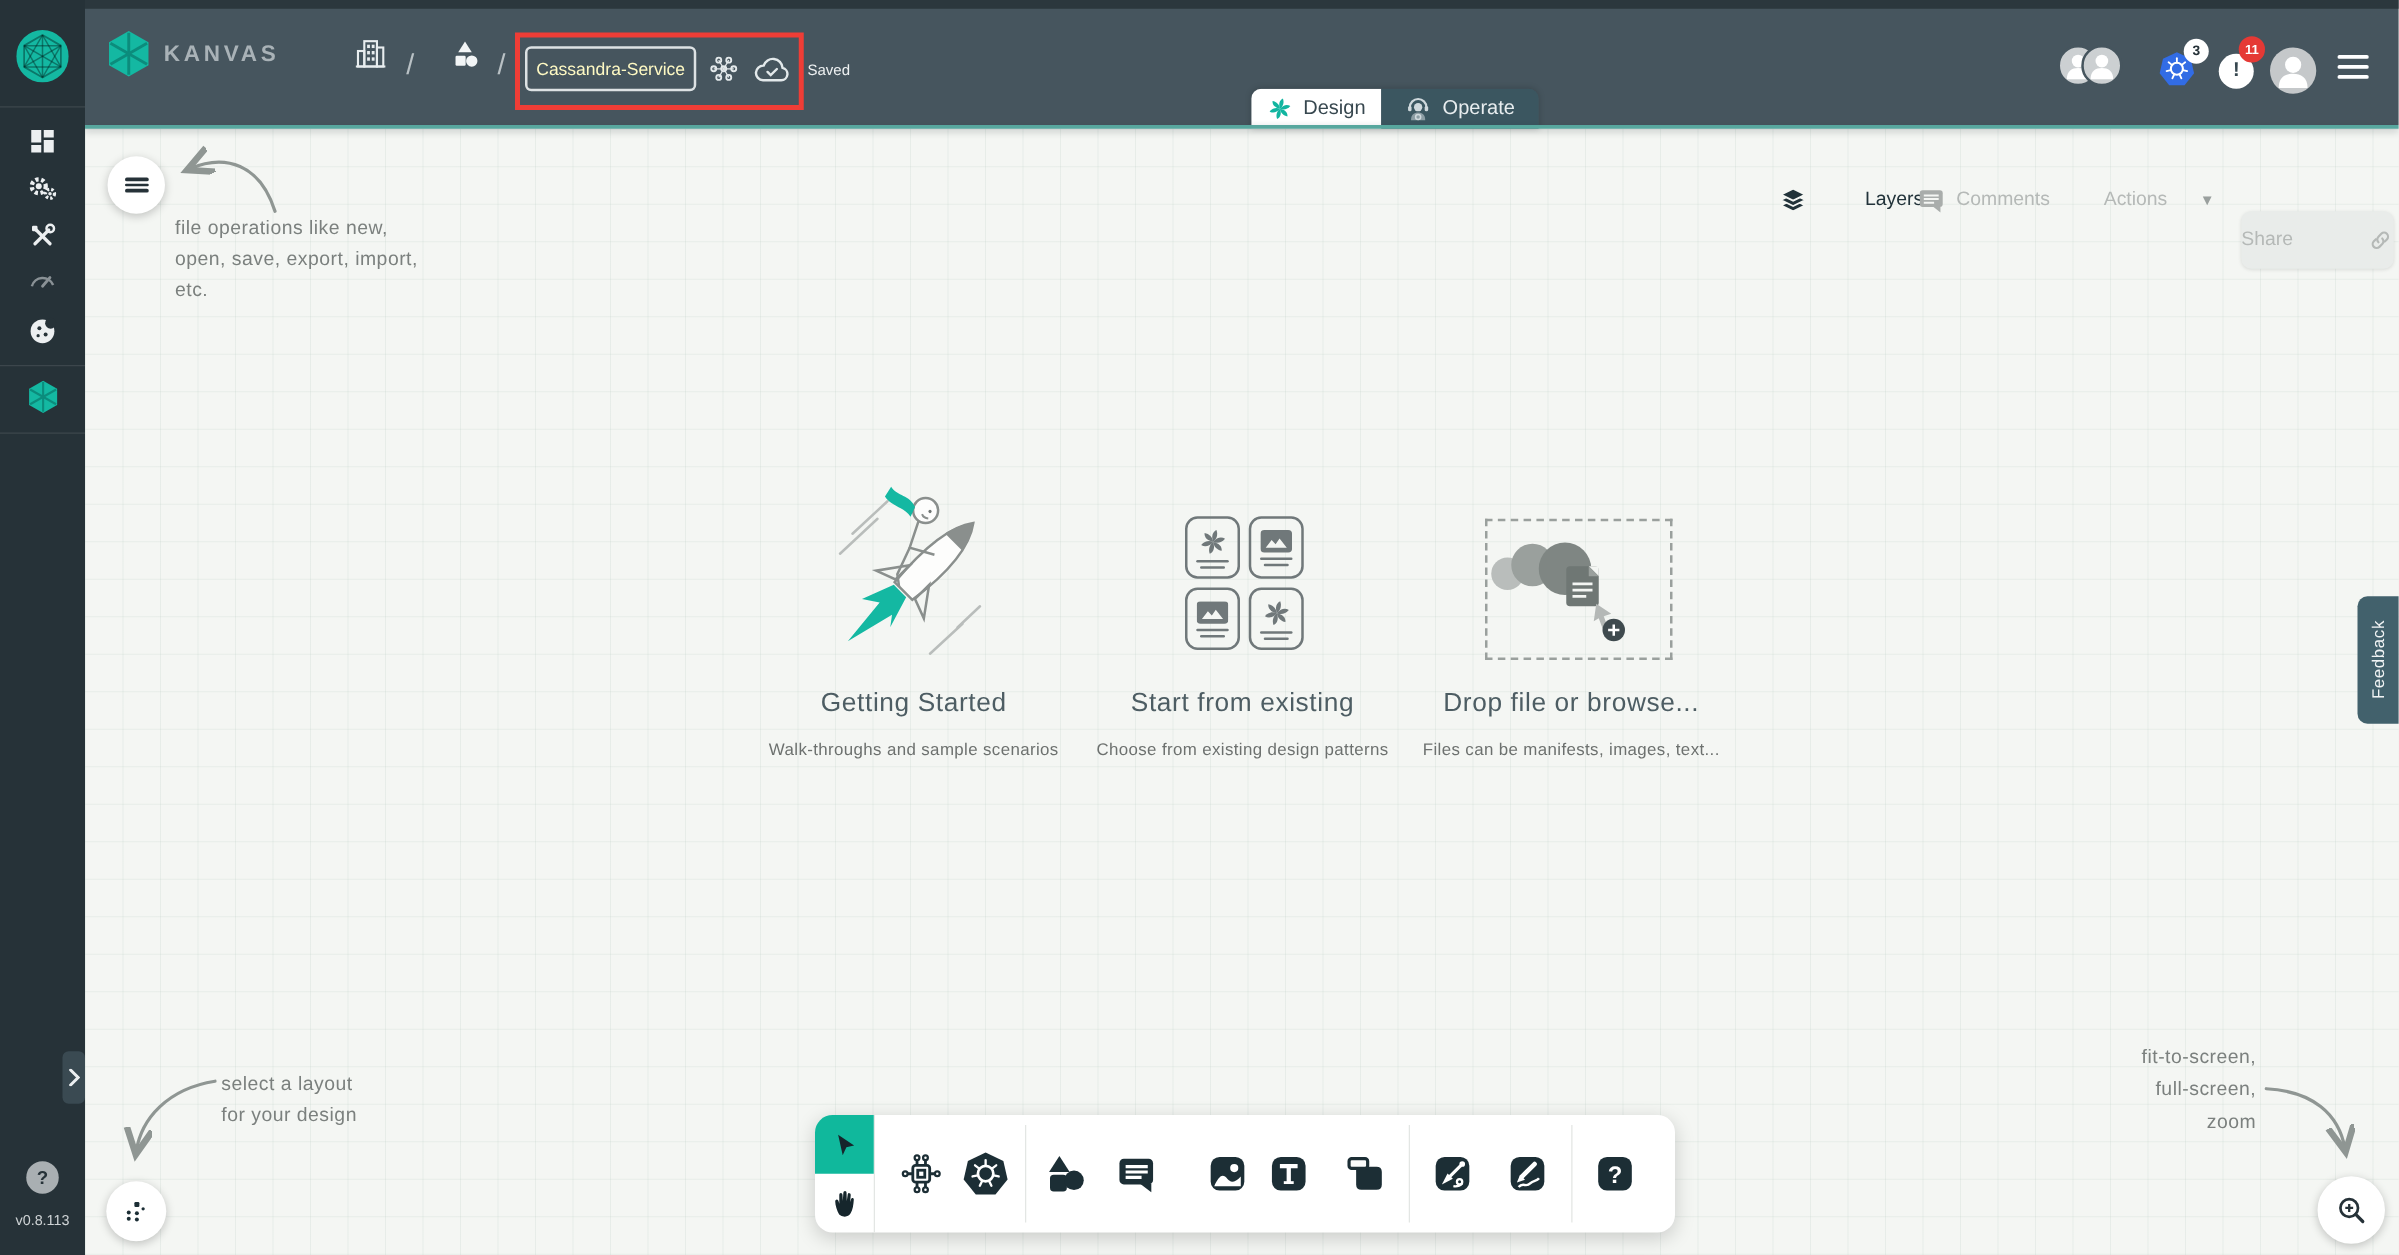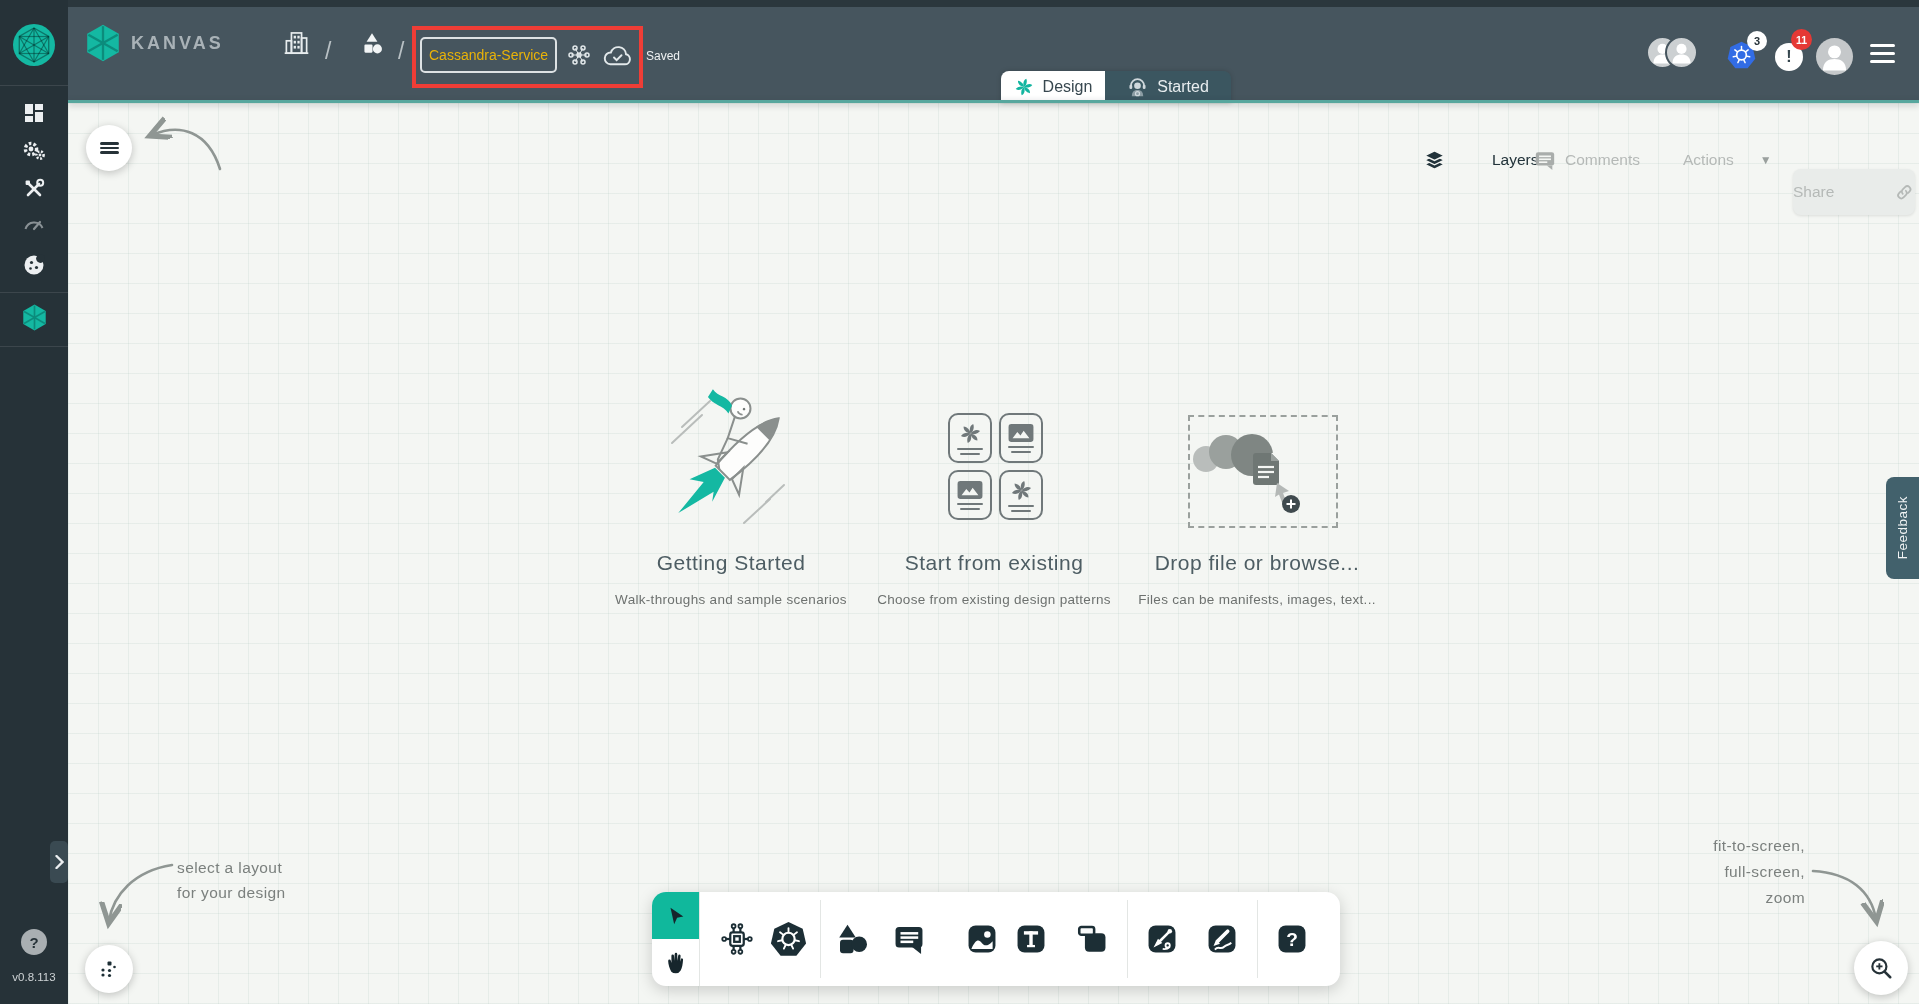--- a/index.html
+++ b/index.html
@@ -12,21 +12,21 @@
 
   
   .header { position:absolute; left:68px; top:0; width:1851px; height:100px; background:#46555e; z-index:30; }
   .header-teal-edge { position:absolute; left:68px; top:100px; width:1851px; height:3px; background:#57a79e; z-index:30;
                       box-shadow:0 2px 6px rgba(38,50,56,.30); }
   .brand { position:absolute; left:16px; top:24px; display:flex; align-items:center; gap:9px; }
   .brand-text { font-size:18px; font-weight:bold; letter-spacing:3px; color:#a9b2b7; }
   .crumb-slash { position:absolute; top:38px; font-size:23px; color:#b9c1c5; font-weight:300; }
   .hdr-icon-btn { position:absolute; display:flex; align-items:center; justify-content:center; cursor:pointer; }
   .file-input { position:absolute; left:352px; top:37px; width:137px; height:36px; background:transparent;
-                border:2px solid #dde2e4; border-radius:5px; color:#eab308; font-size:14px; padding:0 7px;
+                border:2px solid #dde2e4; border-radius:5px; color:#fef9c3; font-size:14px; padding:0 7px;
                 font-family:"Liberation Sans",sans-serif; outline:none; }
   .saved-label { position:absolute; left:578px; top:49px; font-size:12px; color:#eef1f2; }
   .red-highlight { position:absolute; left:344px; top:26px; width:231px; height:62px; border:4px solid #ef3d36; z-index:35; }
 
   .tabs { position:absolute; left:933px; top:71px; height:32px; display:flex; border-radius:8px 8px 0 0;
           overflow:hidden; z-index:36; box-shadow:0 0 5px rgba(0,0,0,.18); }
   .tab { display:flex; align-items:center; justify-content:center; gap:9px; font-size:16px; cursor:pointer; }
   .tab-design { width:104px; background:#ffffff; color:#37474f; }
   .tab-operate { width:126px; background:#3b5660; color:#e8edef; }
 
@@ -312,21 +312,21 @@
       </div>
       <div class="tab tab-operate">
         <svg width="21" height="21" viewBox="0 0 24 24">
           <path d="M4.5 10 A7.5 7.5 0 0 1 19.5 10" fill="none" stroke="#cfd8dc" stroke-width="2"></path>
           <rect x="2.8" y="8.8" width="3.2" height="5" rx="1.5" fill="#cfd8dc"></rect>
           <rect x="18" y="8.8" width="3.2" height="5" rx="1.5" fill="#cfd8dc"></rect>
           <circle cx="12" cy="10" r="3.8" fill="#cfd8dc"></circle>
           <path d="M5.5 22 C5.5 16.5 8.5 14.8 12 14.8 C15.5 14.8 18.5 16.5 18.5 22 Z" fill="rgba(207,216,220,.55)"></path>
           <circle cx="12" cy="19" r="2.3" fill="none" stroke="#cfd8dc" stroke-width="1.4"></circle>
         </svg>
-        <span>Started</span>
+        <span>Operate</span>
       </div>
     </div>
 
     <div class="avatar" style="left:1578px; top:36px; width:33px; height:33px">
       <svg width="29" height="29" viewBox="0 0 24 24" style="color:#fff">
           <use href="#sym-person"></use>
         </svg>
     </div>
     <div class="avatar" style="left:1597px; top:36px; width:33px; height:33px">
       <svg width="29" height="29" viewBox="0 0 24 24">
@@ -380,20 +380,25 @@
     </svg>
 
     <div class="fab menu-fab">
       <div>
           <i></i>
           <i></i>
           <i></i>
         </div>
     </div>
 
+    <div class="annotation ann-file-ops">
+      <div>file operations like new,</div>
+      <div>open, save, export, import,</div>
+      <div>etc.</div>
+    </div>
 
     <div class="controls-row">
       <div class="ctrl" style="left:1355px">
         <svg width="23" height="23" viewBox="0 0 24 24">
           <g fill="#22333a" stroke="#f4f6f3" stroke-width="1.5">
             <path d="M12 11 L22.2 16 12 21 1.8 16 Z"></path>
             <path d="M12 6.5 L22.2 11.5 12 16.5 1.8 11.5 Z"></path>
             <path d="M12 2 L22.2 7 12 12 1.8 7 Z"></path>
           </g>
         </svg>

